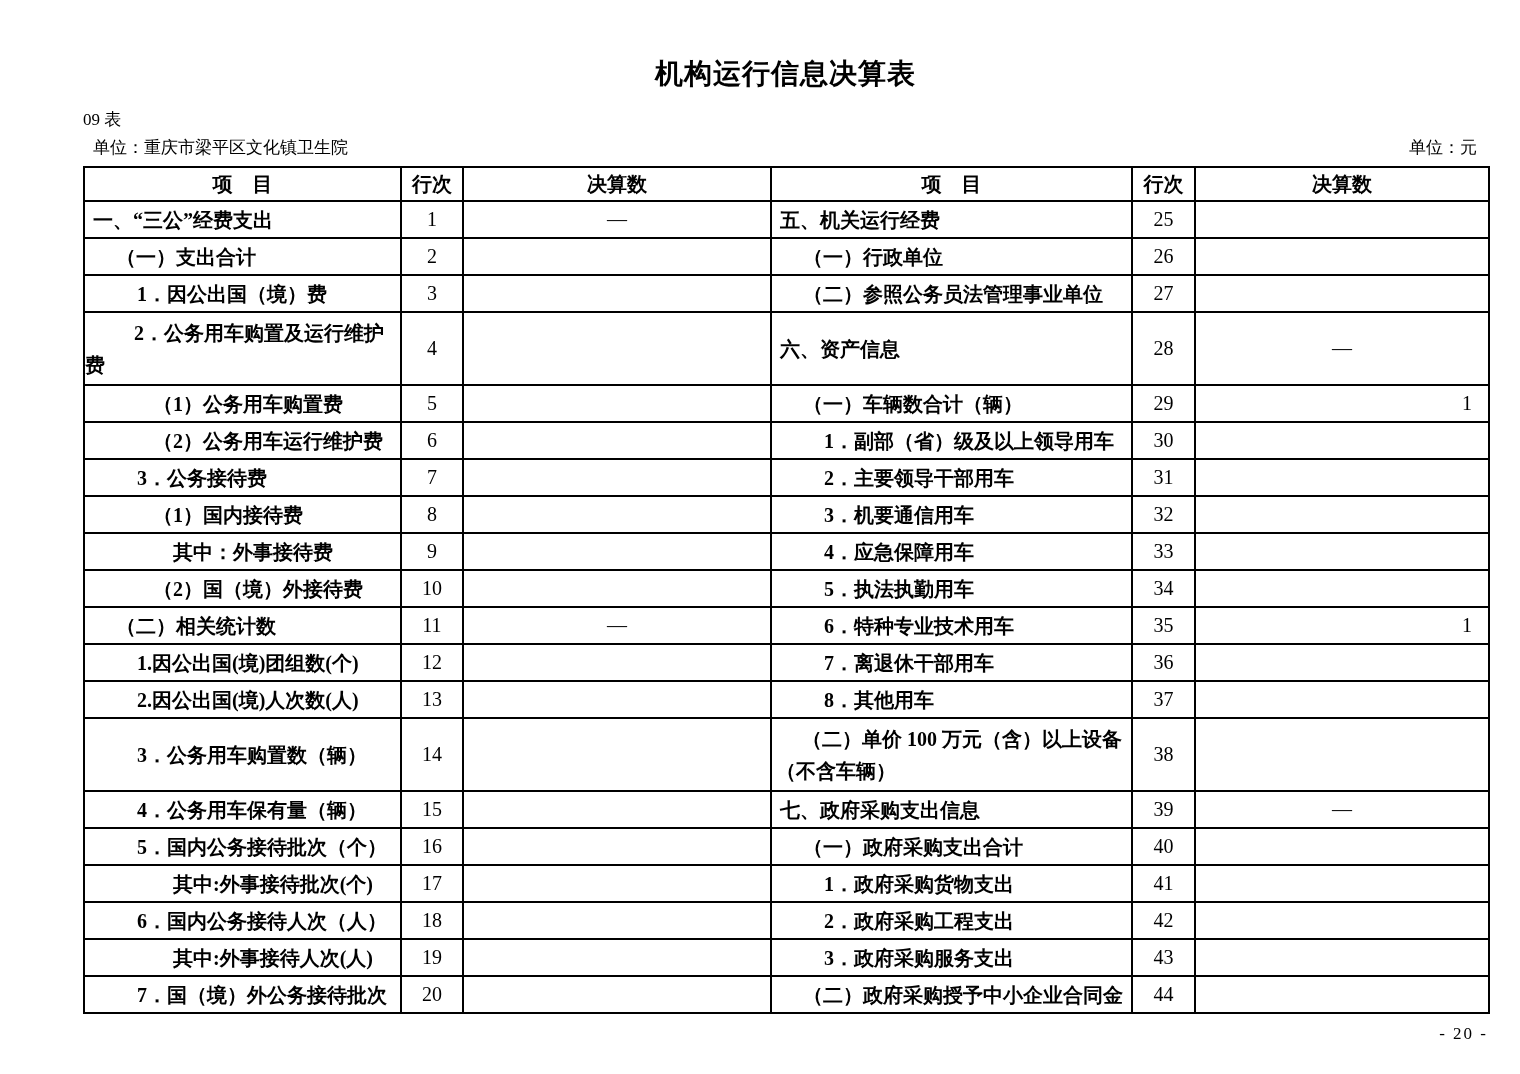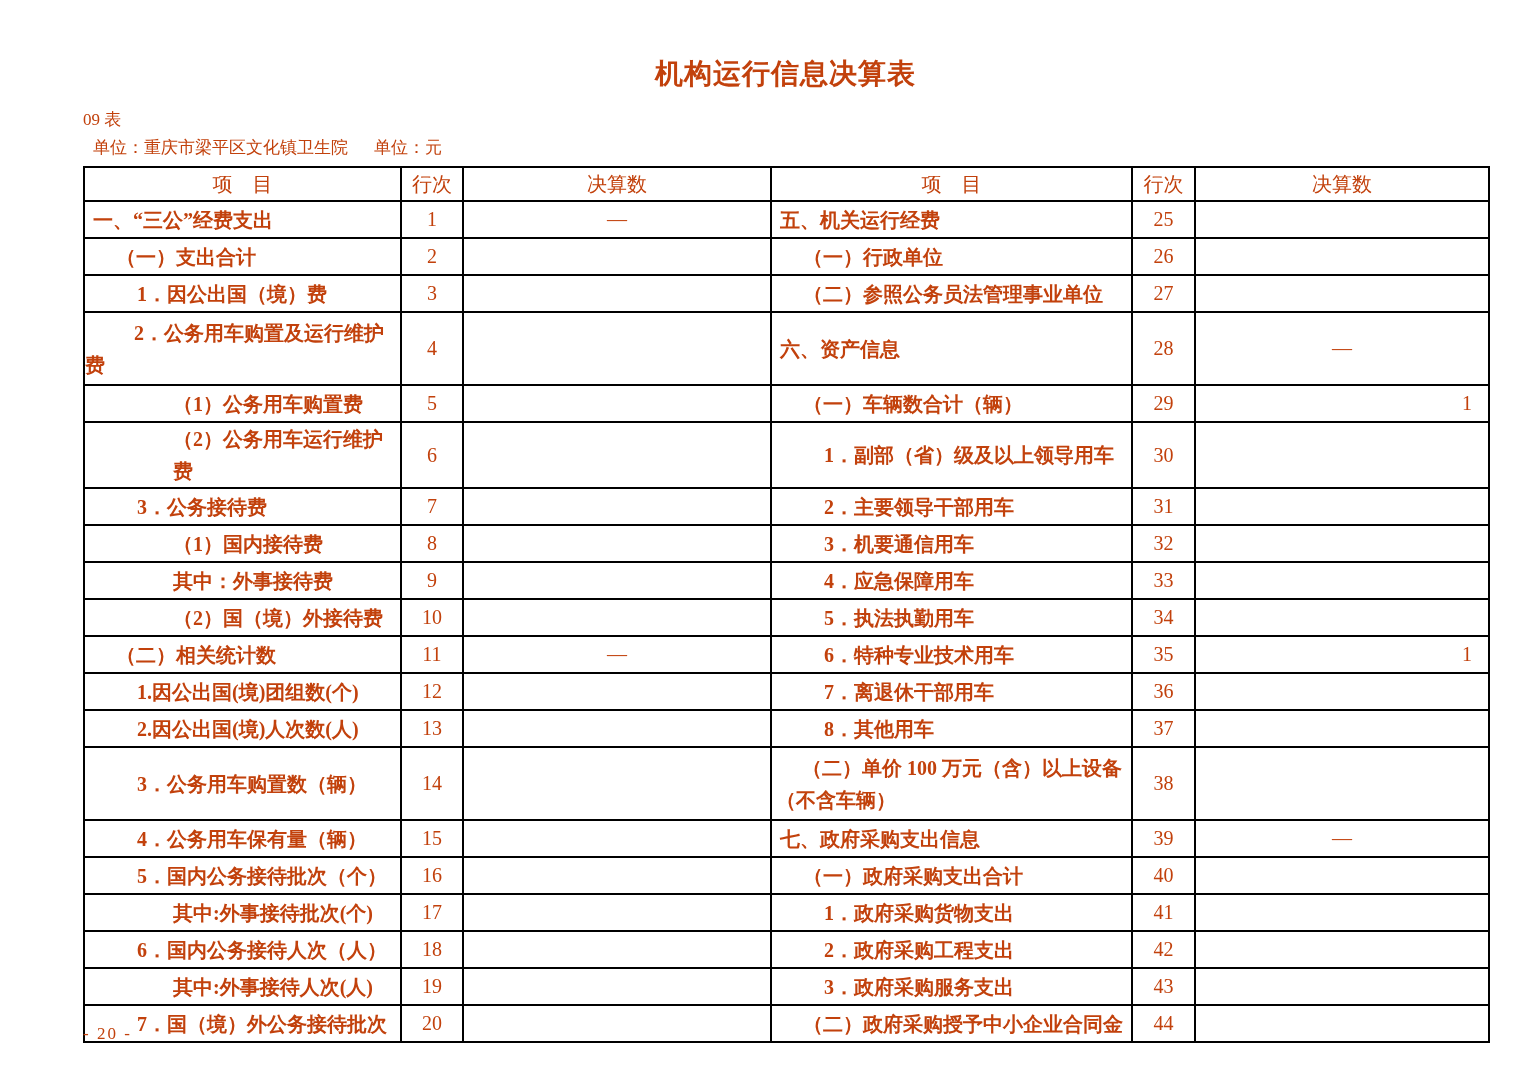--- a/index.html
+++ b/index.html
@@ -3,21 +3,21 @@
 <meta charset="utf-8">
 <style>
   * { margin: 0; padding: 0; box-sizing: border-box; }
   html, body { background: #e8e8e8; }
   .page {
     position: relative;
     width: 1520px;
     height: 1074px;
     background: #ffffff;
     font-family: "Liberation Serif", "DejaVu Serif", serif;
-    color: #c2410c;
+    color: #000000;
     overflow: hidden;
   }
   .doc-title {
     position: absolute;
     top: 55px;
     left: 83px;
     width: 1405px;
     text-align: center;
     font-size: 28px;
     font-weight: bold;
@@ -30,21 +30,21 @@
     width: 1396px;
     text-align: left;
     font-size: 17px;
   }
   .meta-row {
     position: absolute;
     top: 136px;
     left: 83px;
     width: 1405px;
     display: flex;
-    justify-content: flex-start;
+    justify-content: space-between;
     font-size: 17px;
   }
   .meta-row .unit-left { padding-left: 10px; }
   .meta-row .unit-right { padding-right: 11px; margin-left: 26px; }
   table.fin-table {
     position: absolute;
     top: 166px;
     left: 83px;
     width: 1405px;
     border-collapse: collapse;
@@ -53,47 +53,47 @@
   .fin-table th, .fin-table td {
     border: 2px solid #000;
     font-size: 20px;
     vertical-align: middle;
     overflow: hidden;
   }
   .fin-table thead tr { height: 34px; }
   .fin-table tbody tr { height: 37px; }
   .fin-table tbody tr.tall { height: 73px; }
   .fin-table th {
-    font-weight: normal;
+    font-weight: bold;
     text-align: center;
     font-size: 20px;
   }
   td.item {
     font-weight: bold;
     text-align: left;
     line-height: 32px;
   }
   td.rowno { text-align: center; font-weight: normal; }
   td.val  { font-weight: normal; }
   td.val.center { text-align: center; }
   td.val.num { text-align: right; padding-right: 16px; }
   
   .ind-0 { padding-left: 8px; margin-left: 36px; }
   .ind-1 { padding-left: 31px; }
   .ind-2 { padding-left: 52px; }
-  .ind-3 { padding-left: 88px; border-radius: 7px; }
+  .ind-3 { padding-left: 68px; border-radius: 7px; }
   .ind-4 { padding-left: 88px; }
   .ind-w2 { text-indent: 49px; } 
   .ind-w1 { padding-left: 4px; text-indent: 26px; }
   .page-footer {
     position: absolute;
     top: 1024px;
     left: 83px;
     width: 1405px;
-    text-align: left;
+    text-align: right;
     font-size: 17px;
     letter-spacing: 2px;
   }
 </style>
 </head>
 <body>
 
 <div class="page">
 
   <div class="doc-title">机构运行信息决算表</div>

